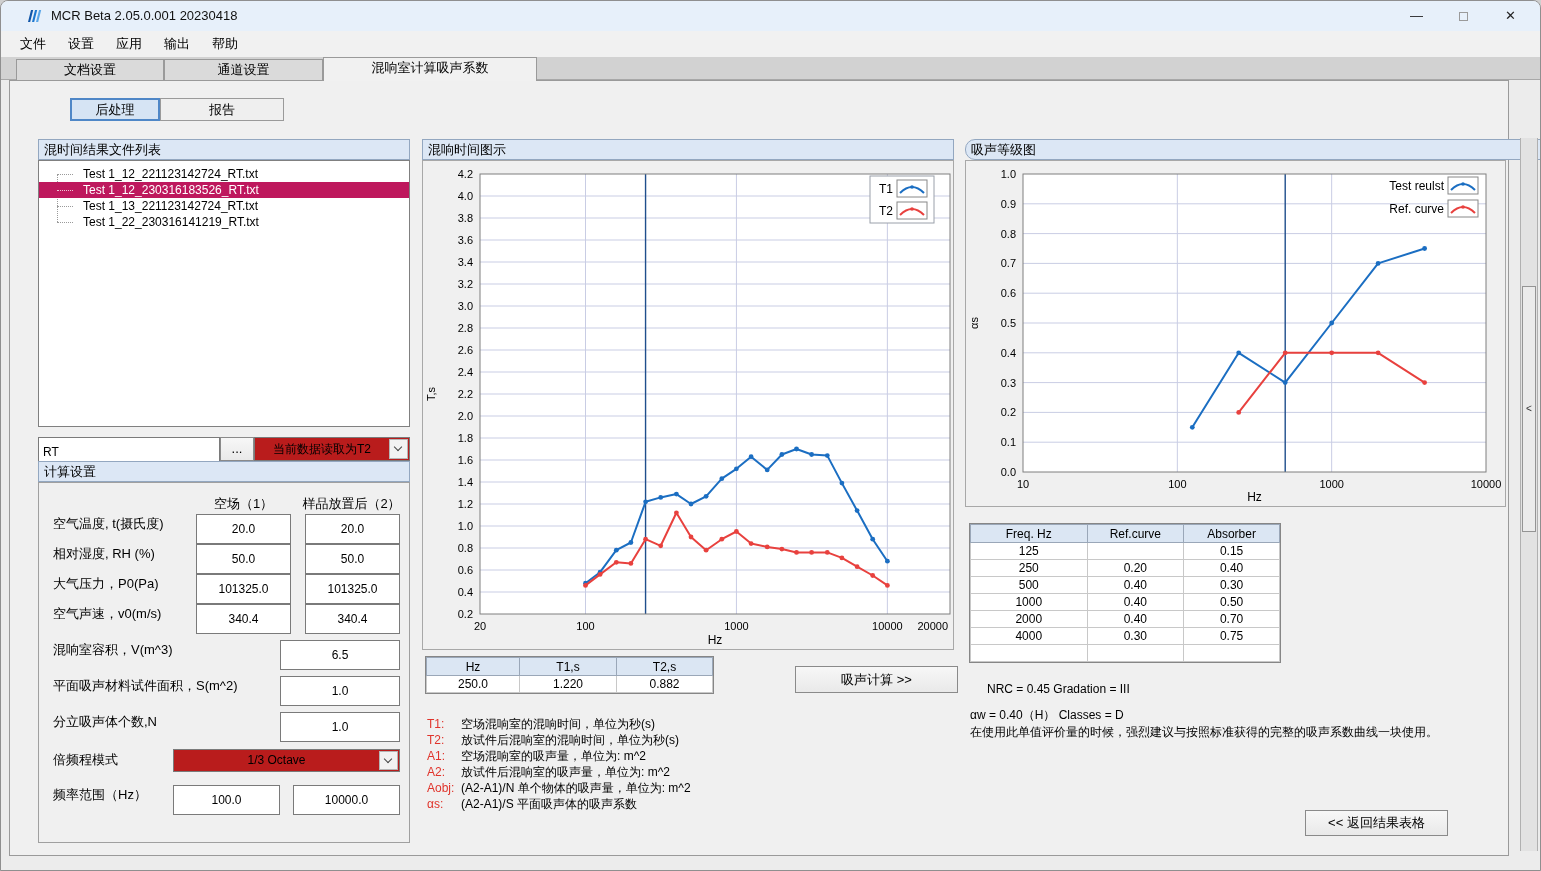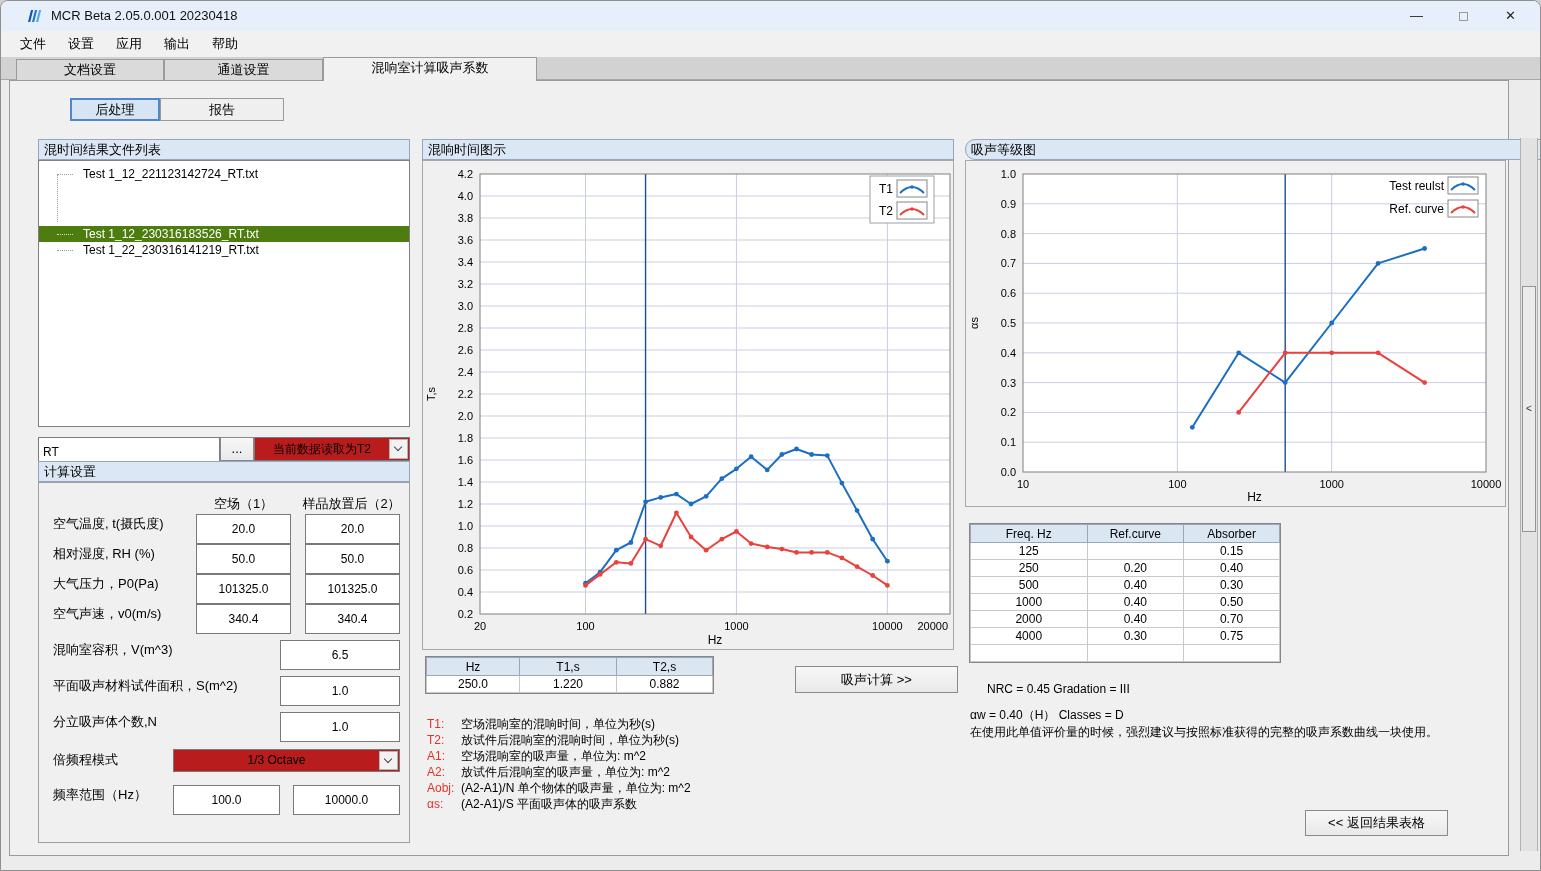--- a/index.html
+++ b/index.html
@@ -25,21 +25,21 @@
   
   .content{position:absolute;top:79px;left:8px;width:1500px;height:776px;background:#f0f0f0;border:1px solid #9a9a9a;}
   .subtab{position:absolute;height:23px;text-align:center;font-size:13px;line-height:21px;background:#efefef;border:1px solid #9a9a9a;}
   .subtab.active{background:#d6e4f4;border:2px solid #4f87c7;line-height:19px;}
   .panel-hdr{position:absolute;height:21px;background:#dce7f5;border:1px solid #93a7c0;font-size:13px;line-height:19px;padding-left:5px;}
   
   .listbox{position:absolute;background:#fff;border:1px solid #808080;padding-top:5px;overflow:hidden;}
   .tree-rail{position:absolute;left:18px;top:13px;height:48px;border-left:1px dotted #9a9a9a;}
   .list-item{position:relative;height:16px;line-height:16px;font-size:12px;padding-left:44px;white-space:nowrap;cursor:default;}
   .list-item::before{content:'';position:absolute;left:18px;top:8px;width:16px;border-top:1px dotted #9a9a9a;}
-  .list-item.selected{background:#4d7c0f;color:#fff;margin-top:44px;}
+  .list-item.selected{background:#be185d;color:#fff;}
   .list-item.selected::before{border-top-color:rgba(255,255,255,.75);}
   
   .tfield{position:absolute;background:#fff;border:1px solid #7a7a7a;font-size:12px;font-family:inherit;padding:14px 4px;}
   .num{text-align:center;}
   .btn{position:absolute;background:linear-gradient(#f7f7f7,#e9e9e9);border:1px solid #8a8a8a;text-align:center;font-size:13px;cursor:default;}
   .combo{position:absolute;background:#b91c1c;border:1px solid #7a7a7a;}
   .combo .val{position:absolute;left:2px;right:22px;top:0;bottom:0;text-align:center;font-size:12px;line-height:20px;white-space:nowrap;overflow:hidden;}
   .combo .chevbox{position:absolute;right:1px;top:1px;bottom:1px;width:19px;background:#f2f2f2;border:1px solid #b5b5b5;}
   .chev{position:absolute;left:5px;top:4px;width:6px;height:6px;border-right:1.5px solid #444;border-bottom:1.5px solid #444;transform:rotate(45deg);}
   .flabel{position:absolute;left:14px;font-size:13px;line-height:20px;white-space:nowrap;}
@@ -96,20 +96,21 @@
   <div class="content">
 
     <div class="subtab active" style="left:60px;top:17px;width:90px;">后处理</div>
     <div class="subtab" style="left:150px;top:17px;width:124px;">报告</div>
 
     <div class="panel-hdr" style="left:28px;top:58px;width:372px;">混时间结果文件列表</div>
     <div class="listbox" style="left:28px;top:79px;width:372px;height:267px;">
       <div class="tree-rail"></div>
       <div class="list-item">Test 1_12_221123142724_RT.txt</div>
       <div class="list-item selected">Test 1_12_230316183526_RT.txt</div>
+      <div class="list-item">Test 1_13_221123142724_RT.txt</div>
       <div class="list-item">Test 1_22_230316141219_RT.txt</div>
     </div>
 
     <input class="tfield" style="left: 28px; top: 356px; width: 182px; height: 24px;" value="RT">
     <div class="btn" style="left:210px;top:356px;width:34px;height:24px;line-height:22px;">...</div>
     <div class="combo" style="left:244px;top:356px;width:156px;height:24px;">
       <div class="val" style="line-height:22px;">当前数据读取为T2</div>
       <div class="chevbox">
           <div class="chev"></div>
         </div>

